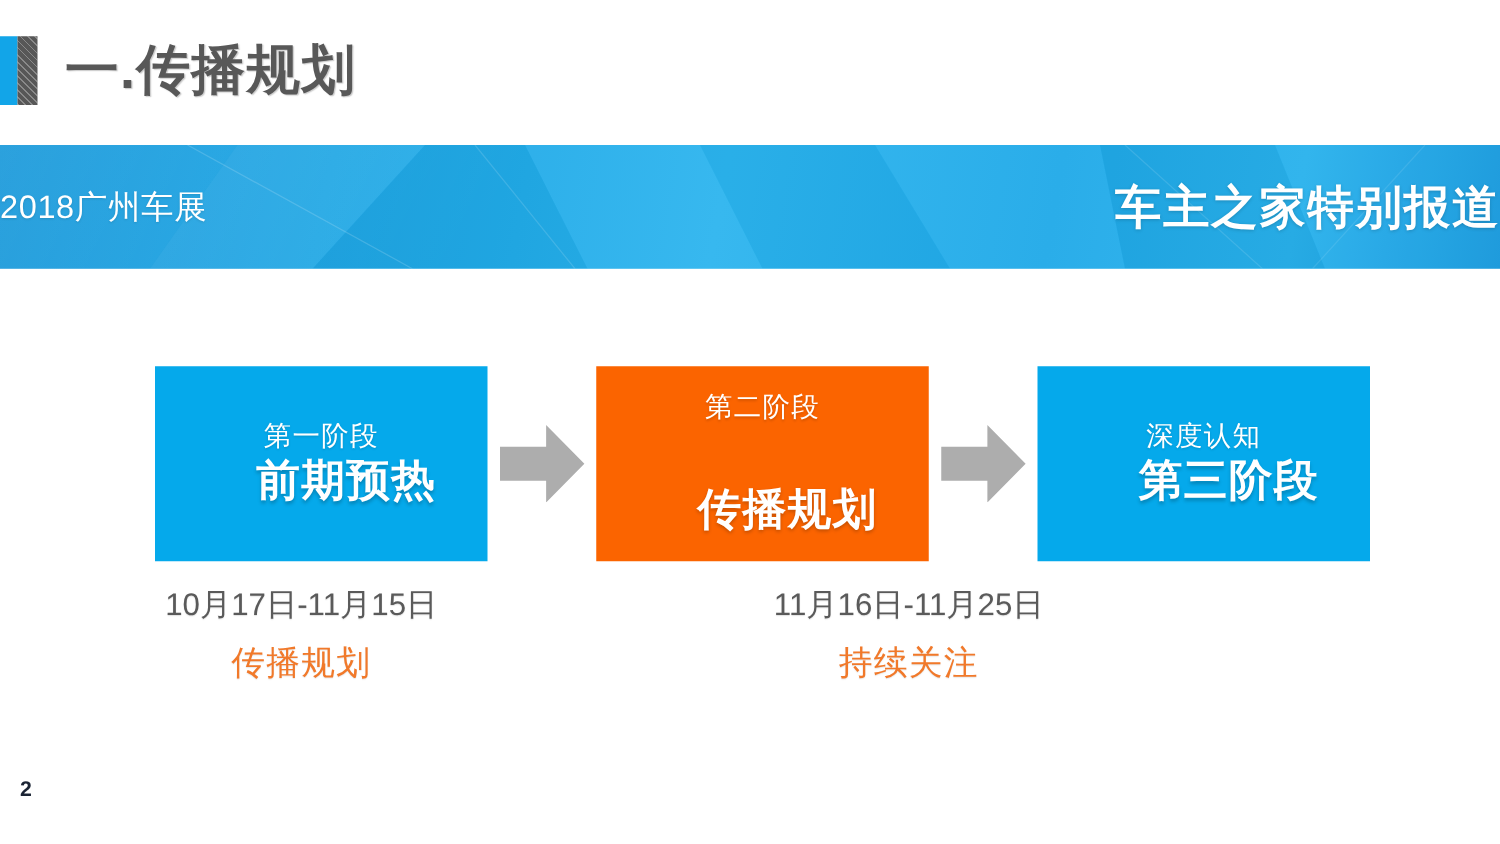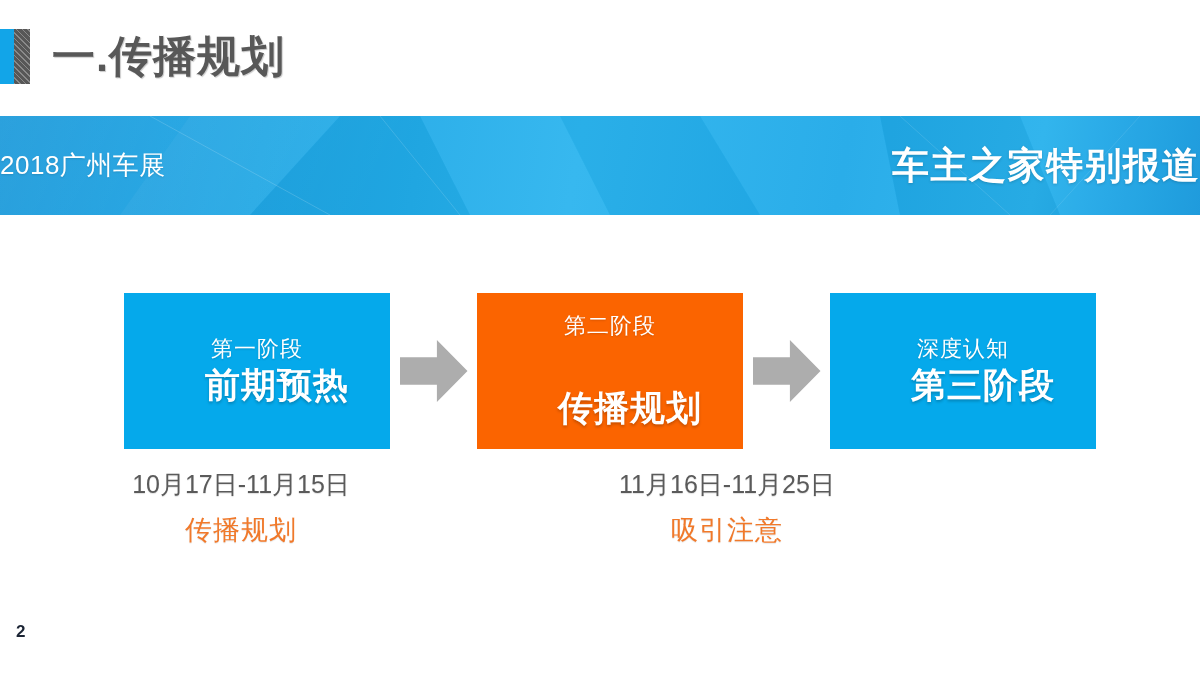--- a/index.html
+++ b/index.html
@@ -266,21 +266,21 @@
 
     <div class="caption-col">
       <div class="caption-date">10月17日-11月15日</div>
       <div class="caption-goal">传播规划</div>
     </div>
 
     <div class="caption-col spacer"></div>
 
     <div class="caption-col">
       <div class="caption-date">11月16日-11月25日</div>
-      <div class="caption-goal">吸引注意</div>
+      <div class="caption-goal">持续关注</div>
     </div>
 
     <div class="caption-col spacer"></div>
 
 
   </div>
 
   <div class="page-number">2</div>
 
 </div>

